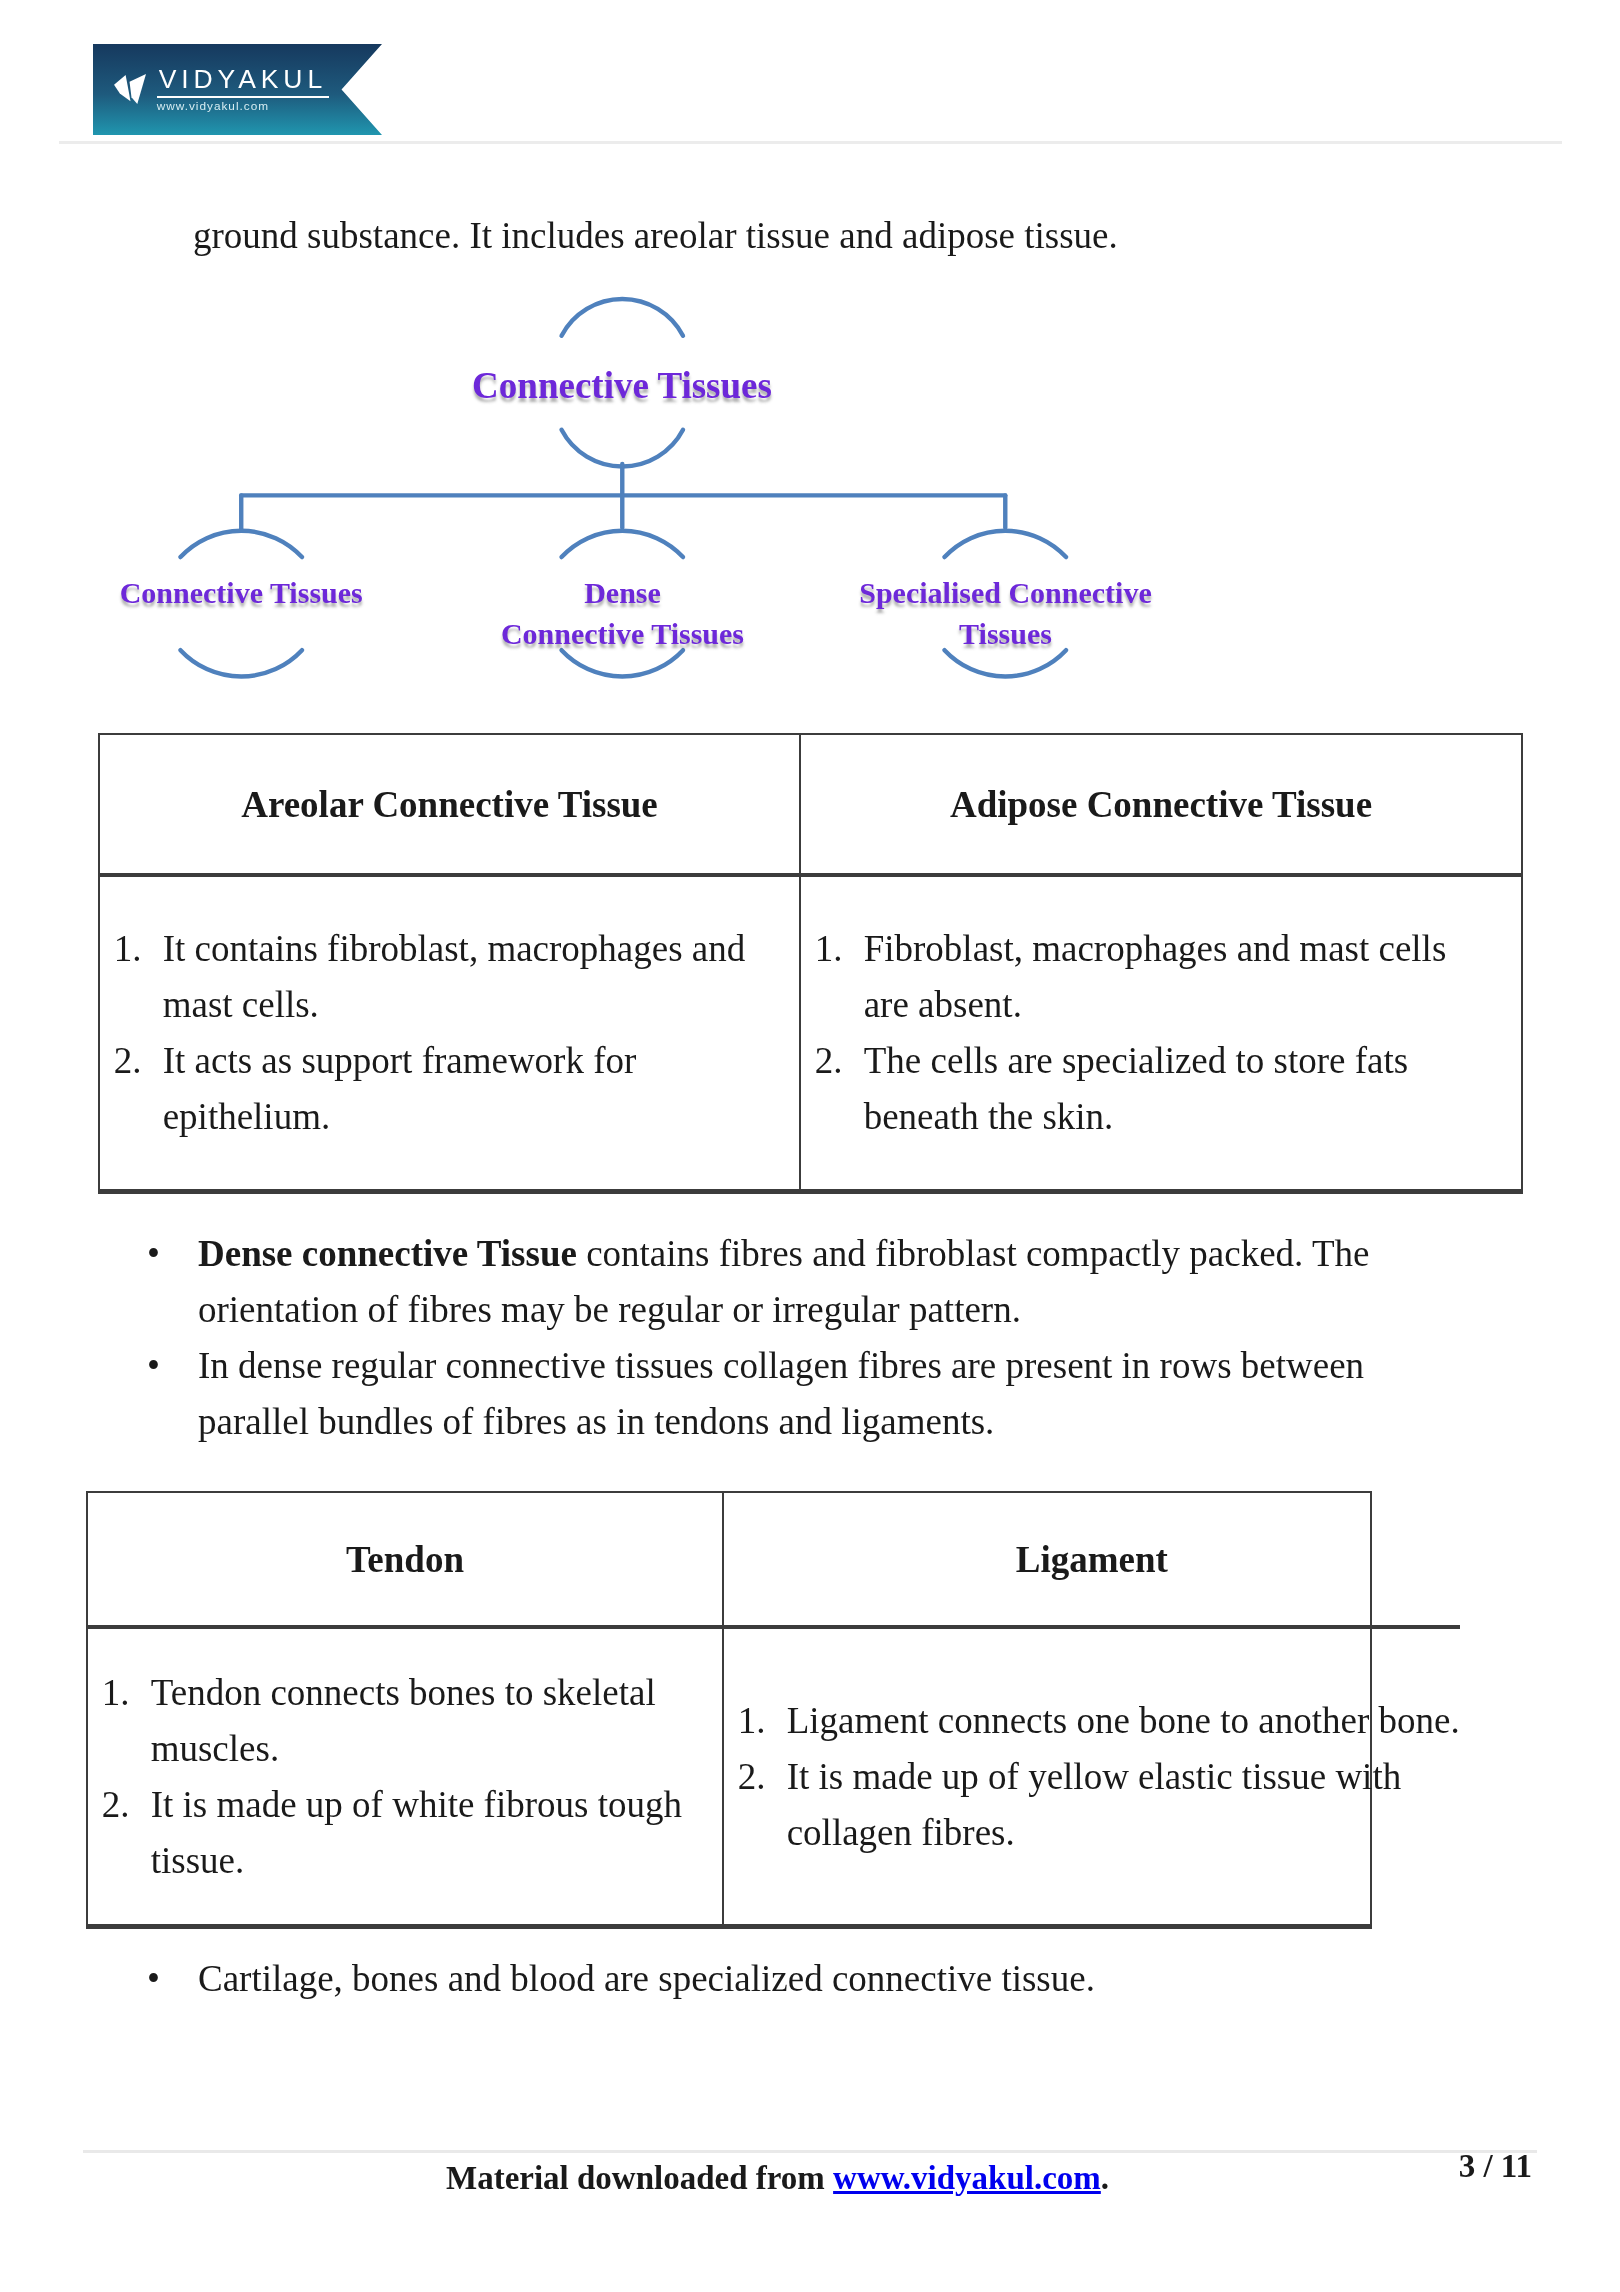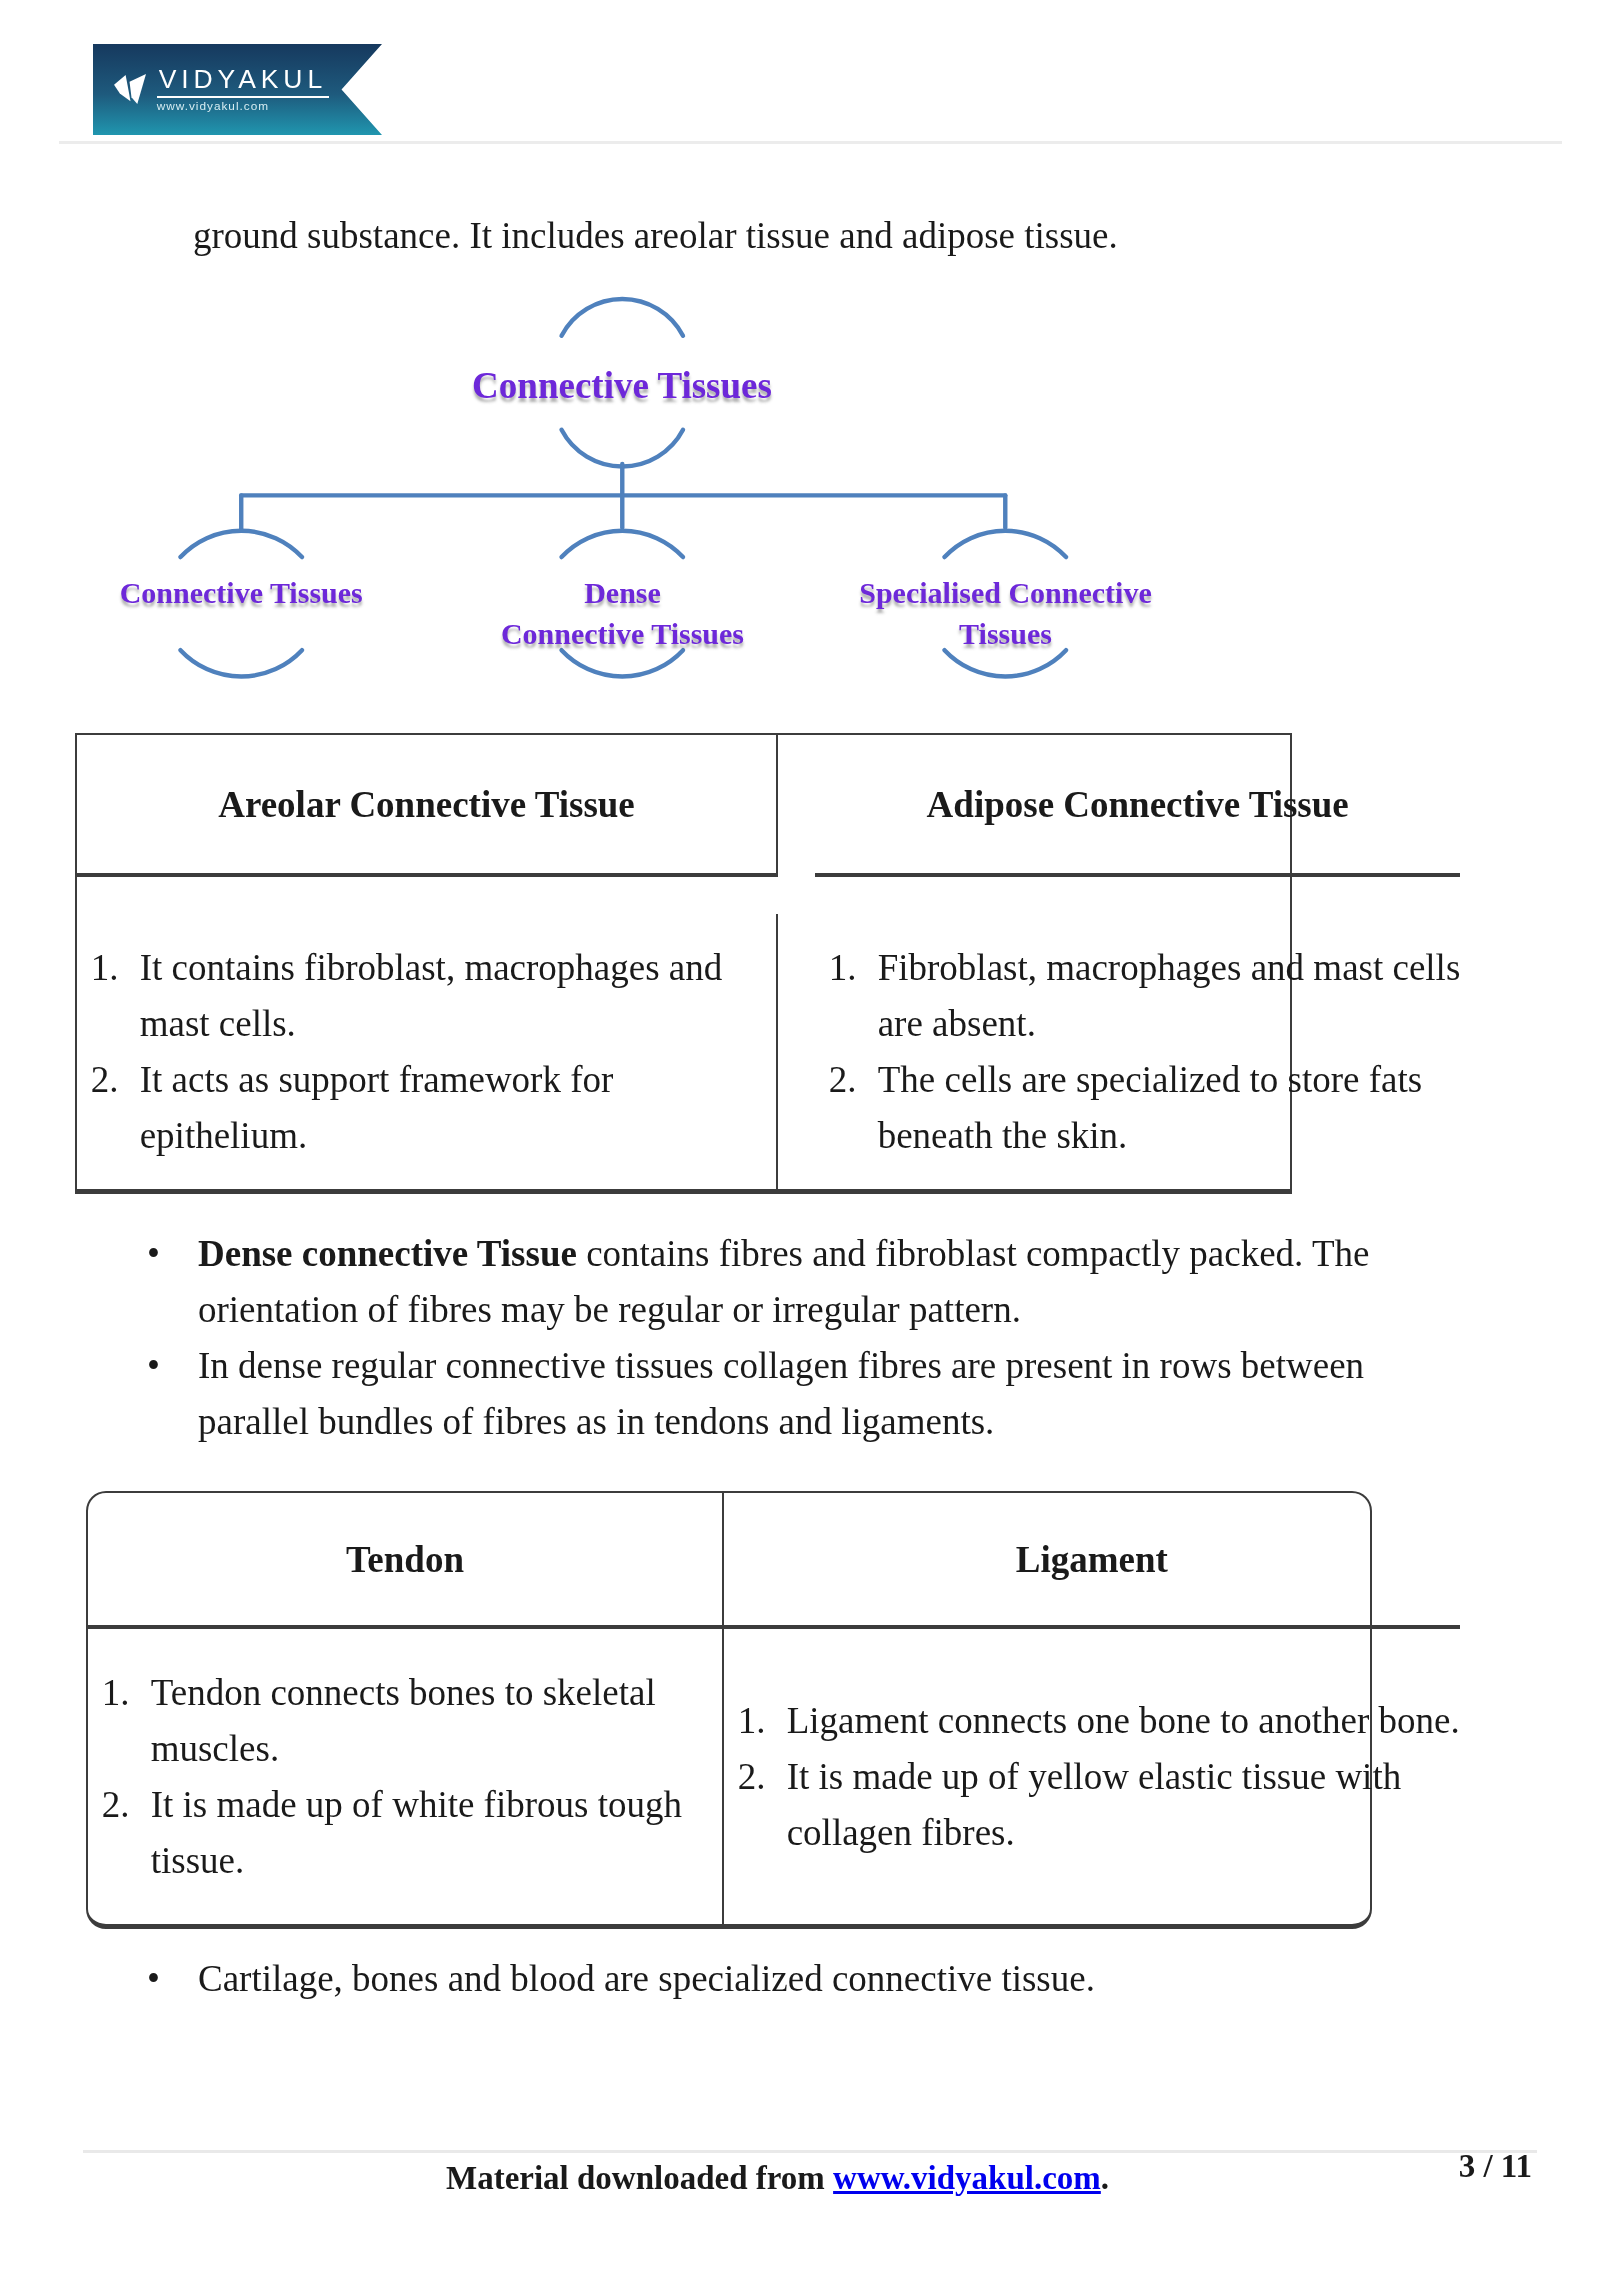--- a/index.html
+++ b/index.html
@@ -32,22 +32,22 @@
   .diagram-svg{position:absolute;left:0;top:274px;pointer-events:none;}
   .node-label{position:absolute;text-align:center;font-weight:bold;color:#6d28d9;
     text-shadow:0 3.9px 2.9px rgba(80,80,80,0.45);}
   .root-label{left:328px;top:365px;width:588px;font-size:37px;line-height:41px;}
   .child-label{width:451px;font-size:30px;line-height:41px;top:572px;}
   .child-0{left:15.7px;}   
   .child-1{left:397px;}  
   .child-2{left:780px;}  
   
   .tbl{position:absolute;box-sizing:border-box;border:2.9px solid #3c3c3c;border-bottom-width:5.9px;display:grid;background:#fff;}
-  #table1{left:75px;top:733px;width:1217px;height:461px;grid-template-columns:701px 1fr;grid-template-rows:142px 1fr;gap:37px;}
-  #table2{left:86px;top:1491px;width:1286px;height:438px;grid-template-columns:636px 1fr;grid-template-rows:136px 1fr;border-radius:20px;}
+  #table1{left:98px;top:733px;width:1425px;height:461px;grid-template-columns:701px 1fr;grid-template-rows:142px 1fr;}
+  #table2{left:86px;top:1491px;width:1286px;height:438px;grid-template-columns:636px 1fr;grid-template-rows:136px 1fr;}
   .th{display:flex;align-items:center;justify-content:center;font-weight:bold;font-size:37px;
       border-bottom:4.9px solid #3c3c3c;box-sizing:border-box;}
   .td{display:flex;flex-direction:column;justify-content:center;box-sizing:border-box;font-size:37px;line-height:56px;}
   .col-first{border-right:2.9px solid #3c3c3c;}
   .oitem{display:flex;}
   .oitem .num{flex:none;width:49px;text-align:left;padding-left:13.7px;box-sizing:content-box;}
   .td .lines .line{white-space:nowrap;}
   #table1 .td{padding-left:0;}
   
   .bullets{position:absolute;left:147px;top:1226px;font-size:37px;line-height:56px;}

